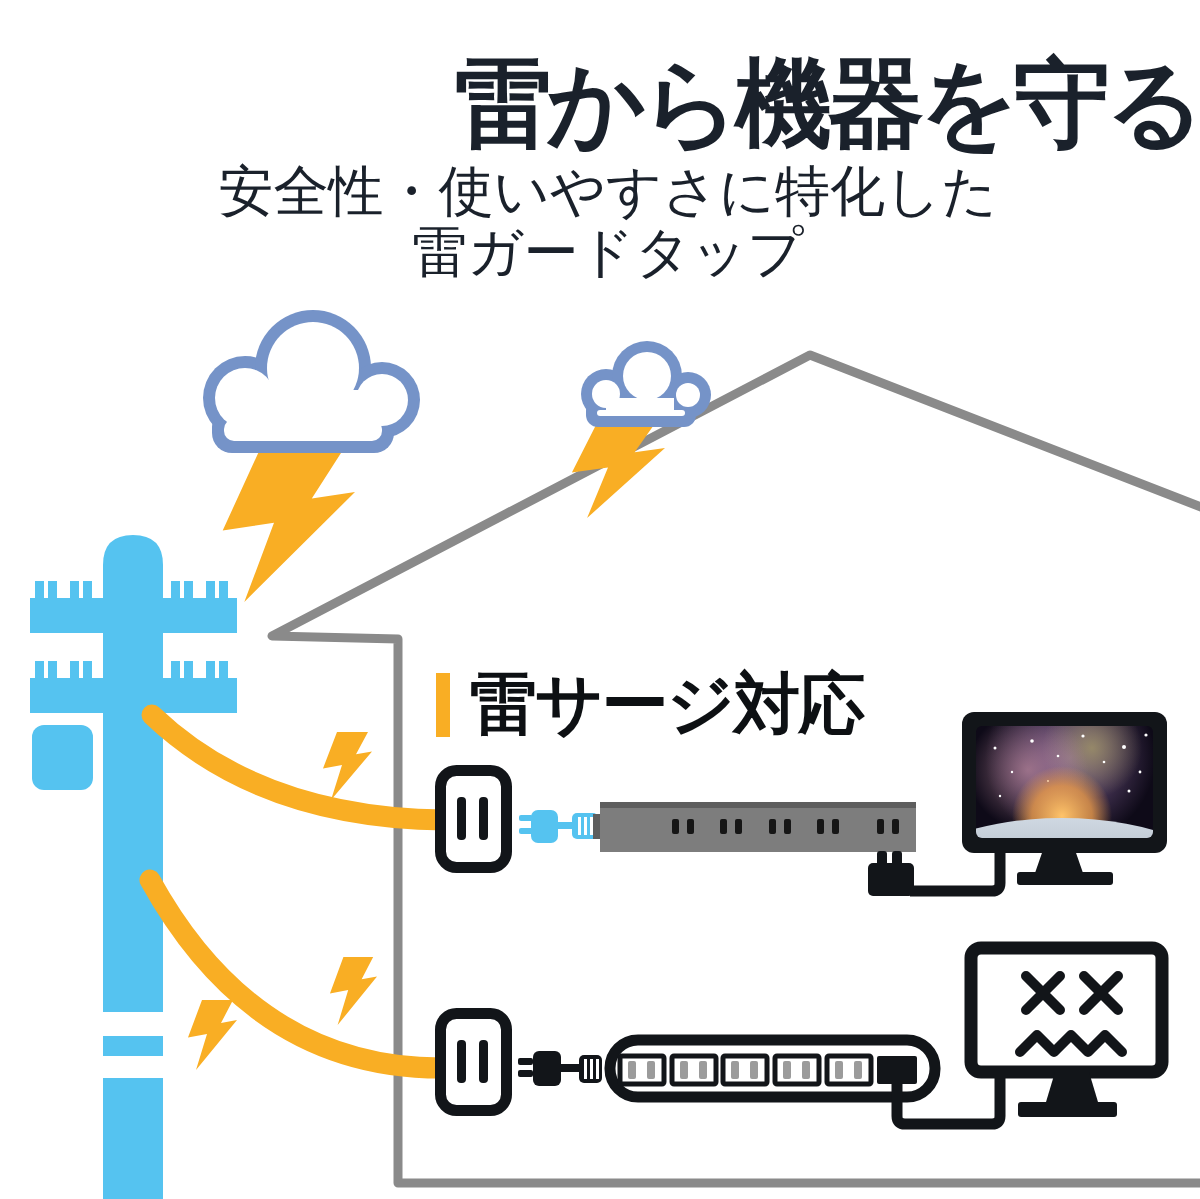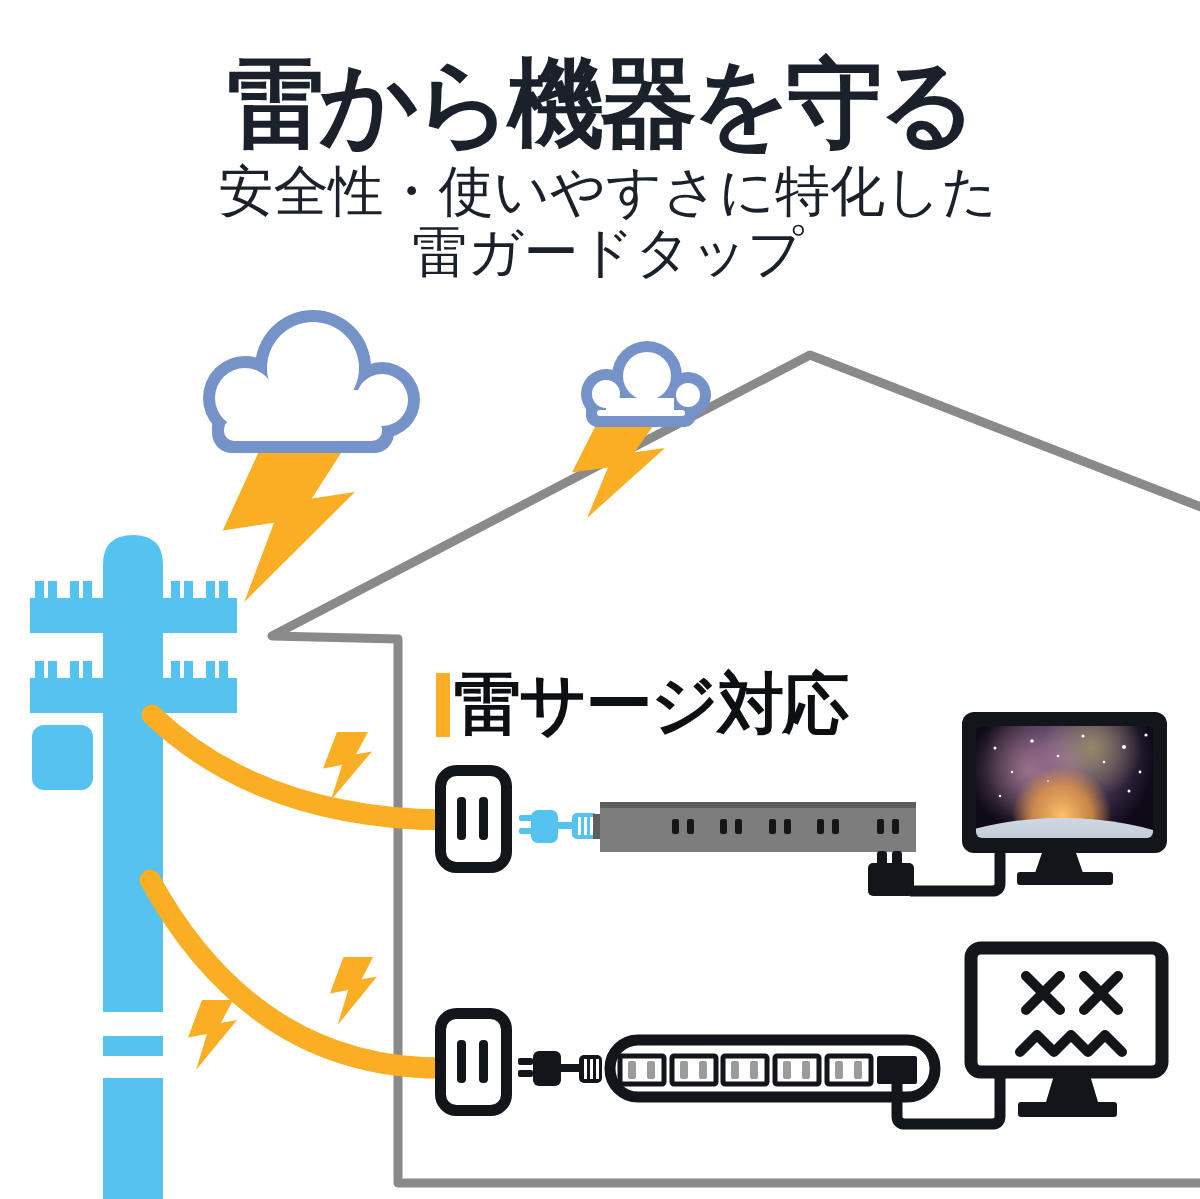--- a/index.html
+++ b/index.html
@@ -1,25 +1,25 @@
 <!DOCTYPE html>
 <html style="--accent_yellow: #F9AE24; --sky_blue: #55C3F0; --cloud_blue: #7593C8; --house_gray: #8A8A8A; --strip_gray: #7D7D7D; --strip_gray_dark: #5E5E5E; --slot_gray: #9B9B9B; --ink: #121519; --title_color: #1A212B; --background: #FFFFFF;"><head>
 <meta charset="utf-8">
 <style>
   html,body{margin:0;padding:0;background:#fff;}
   .stage{position:relative;width:1200px;height:1199px;background:#fff;overflow:hidden;
          font-family:"Liberation Sans",sans-serif;}
   .stage svg{position:absolute;left:0;top:0;}
-  .title{position:absolute;left:0;top:40px;width:100%;text-align:center;
+  .title{position:absolute;left:0;top:40px;width:100%;text-align:right;
          font-size:97px;font-weight:900;letter-spacing:-5px;color:var(--title_color,#1A212B);}
   .sub{position:absolute;left:8px;width:100%;text-align:center;font-weight:500;
        font-size:55px;letter-spacing:0;color:var(--title_color,#1A212B);}
   .sub1{top:155px}
   .sub2{top:216px}
-  .seclabel{position:absolute;display:flex;align-items:flex-start;gap:4px;}
+  .seclabel{position:absolute;display:flex;align-items:flex-start;gap:20px;}
   .seclabel .bar{width:14px;flex:none;}
   .seclabel .txt{font-weight:900;line-height:1;color:#0d1013;letter-spacing:-2px;white-space:nowrap;}
   .lab1{left:436px;top:670px}
   .lab1 .bar{height:64px;margin-top:3px;background:var(--accent_yellow,#F9AE24);}
   .lab1 .txt{font-size:67px}
   .lab2{left:436px;top:936px}
   .lab2 .bar{height:60px;margin-top:3px;background:#0d1013;}
   .lab2 .txt{font-size:64px}
   
   .fy{fill:var(--accent_yellow,#F9AE24);}

